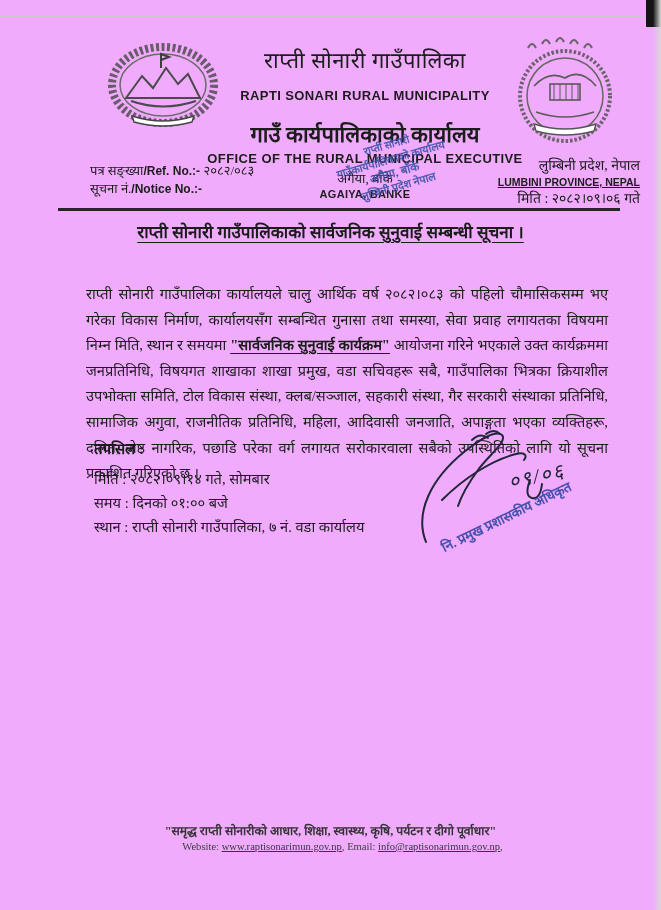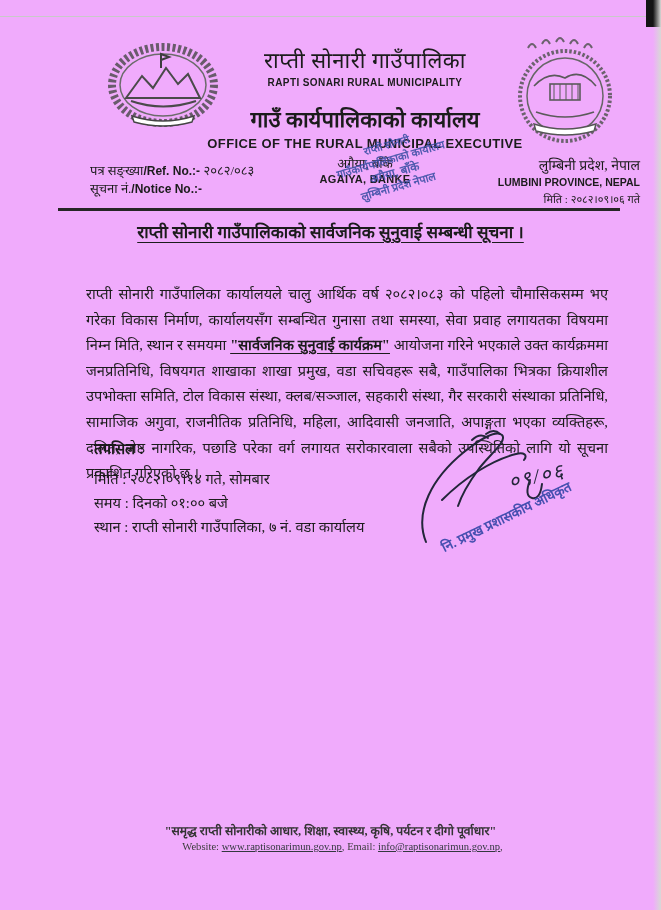--- a/index.html
+++ b/index.html
@@ -15,33 +15,33 @@
   
   .scan-topline{position:absolute;top:16px;left:0;width:648px;height:1px;background:#c9c9c9;}
   .scan-corner{position:absolute;top:0;right:0;width:15px;height:27px;background:#141414;}
   .scan-edge{position:absolute;top:0;right:0;width:8px;height:910px;background:linear-gradient(to left,#d8d8d6,rgba(255,255,255,0));}
 
   
   .emblem-left{position:absolute;left:106px;top:38px;}
   .emblem-right{position:absolute;left:506px;top:34px;}
   .head-center{position:absolute;left:180px;top:44px;width:370px;text-align:center;}
   .h-np1{font-size:22px;letter-spacing:.5px;}
-  .h-en1{font-family:"Liberation Sans",sans-serif;font-weight:bold;font-size:10px;margin-top:3px;letter-spacing:.4px;}
+  .h-en1{font-family:"Liberation Sans",sans-serif;font-weight:bold;font-size:13px;margin-top:14px;letter-spacing:.4px;}
   .h-np2{font-size:22px;margin-top:15px;font-weight:bold;}
   .h-en2{font-family:"Liberation Sans",sans-serif;font-weight:bold;font-size:13px;margin-top:3px;letter-spacing:.4px;}
   .h-np3{font-size:13px;margin-top:3px;}
   .h-en3{font-family:"Liberation Sans",sans-serif;font-weight:bold;font-size:11px;margin-top:1px;letter-spacing:.3px;text-align:center;}
 
   
   .ref-block{position:absolute;left:90px;top:162px;font-size:13px;line-height:18px;}
   .ref-block b{font-family:"Liberation Sans",sans-serif;font-size:12px;}
   .prov-block{position:absolute;left:455px;top:158px;width:185px;text-align:right;line-height:16px;}
   .prov-np{font-size:14px;}
-  .prov-en{font-family:"Liberation Sans",sans-serif;font-weight:bold;font-size:10.5px;}
-  .prov-date{font-size:11px;margin-top:1px;}
+  .prov-en{font-family:"Liberation Sans",sans-serif;font-weight:bold;font-size:10.5px;text-decoration:underline;}
+  .prov-date{font-size:14px;margin-top:1px;}
   .head-rule{position:absolute;left:58px;top:208px;width:562px;height:3px;background:#262626;}
 
   
   .stamp-center{
     position:absolute;left:305px;top:138px;width:175px;
     transform:rotate(-16deg);
     text-align:center;color:#3b4fa5;opacity:.88;
     font-size:11px;line-height:14px;font-weight:bold;
     pointer-events:none;
   }

